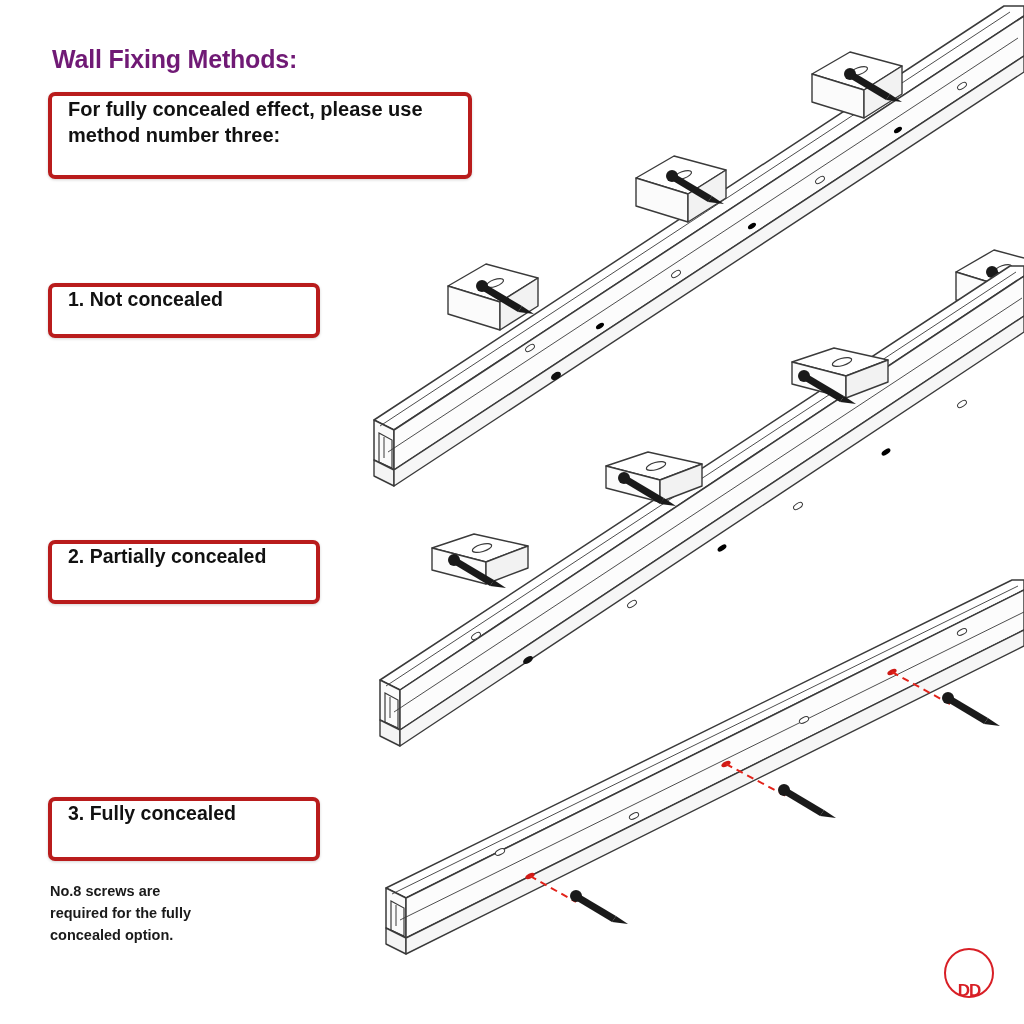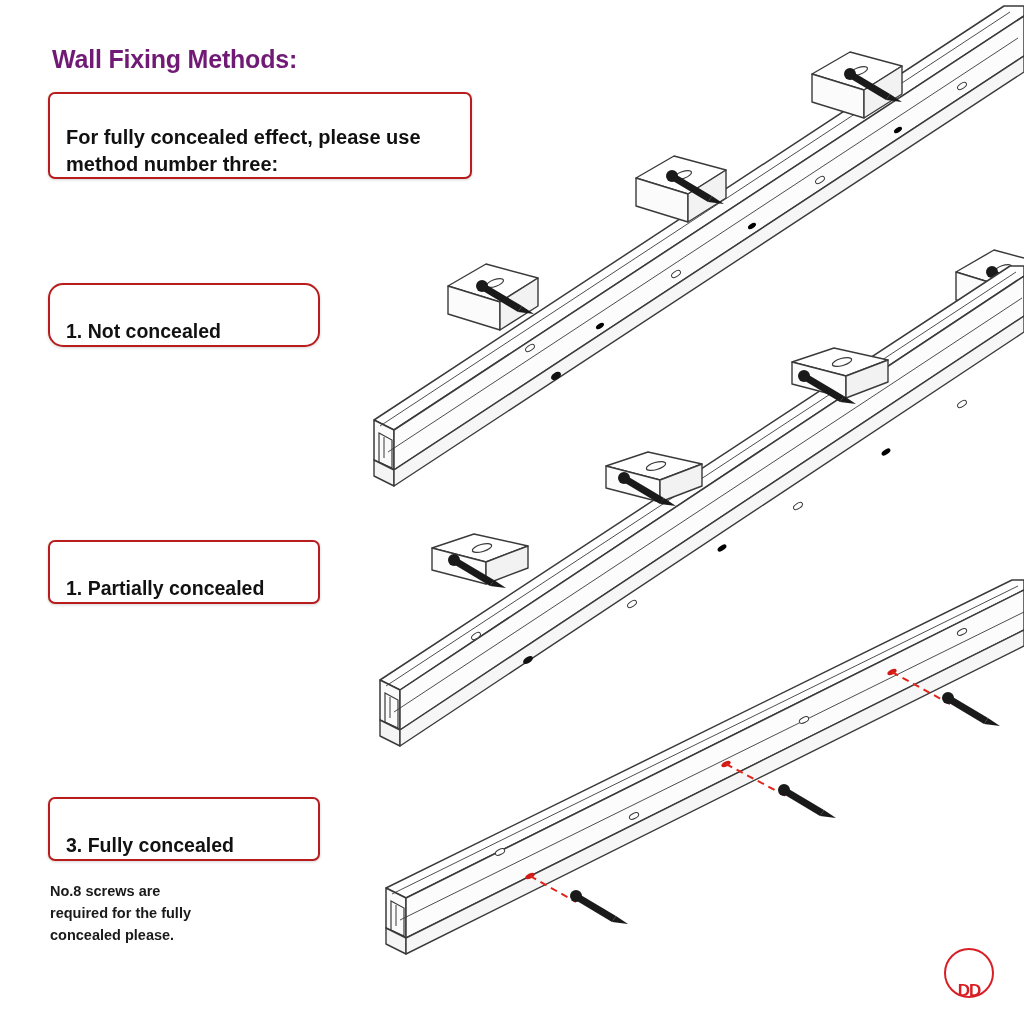--- a/index.html
+++ b/index.html
@@ -41,26 +41,26 @@
     top: 45px;
     font-size: 25px;
     font-weight: bold;
     color: #701a75;
     letter-spacing: -0.2px;
   }
 
   .callout {
     position: absolute;
     background: #ffffff;
-    border: 2px solid #b91c1c;
+    border: 4px solid #b91c1c;
     border-radius: 7px;
     box-shadow: 0 1px 3px rgba(0,0,0,0.17);
     box-sizing: border-box;
     display: flex;
-    align-items: flex-end;
+    align-items: flex-start;
   }
   .callout .callout-text {
     font-size: 19.5px;
     color: #111111;
     font-weight: bold;
     line-height: 1.32;
     padding: 0 16px;
     white-space: pre-line;
   }
 
@@ -69,22 +69,21 @@
     top: 92px;
     width: 424px;
     height: 87px;
   }
   #note-box .callout-text { font-size: 20px; }
 
   #method-1 {
     left: 48px;
     top: 283px;
     width: 272px;
-    height: 64px;
-    border-radius: 15px;
+    height: 55px;
   }
   #method-2 {
     left: 48px;
     top: 540px;
     width: 272px;
     height: 64px;
   }
   #method-3 {
     left: 48px;
     top: 797px;
@@ -297,30 +296,30 @@
 
     <div class="callout" id="note-box">
       <div class="callout-text">For fully concealed effect, please use method number three:</div>
     </div>
 
     <div class="callout" id="method-1">
       <div class="callout-text">1. Not concealed</div>
     </div>
 
     <div class="callout" id="method-2">
-      <div class="callout-text">1. Partially concealed</div>
+      <div class="callout-text">2. Partially concealed</div>
     </div>
 
     <div class="callout" id="method-3">
       <div class="callout-text">3. Fully concealed</div>
     </div>
 
     <div id="screw-note">No.8 screws are
 required for the fully
-concealed please.</div>
+concealed option.</div>
 
     <div id="logo">
       <div class="logo-ring"></div>
       <div class="logo-text">DD</div>
     </div>
 
   </div>
 </div>
 
 </body></html>

